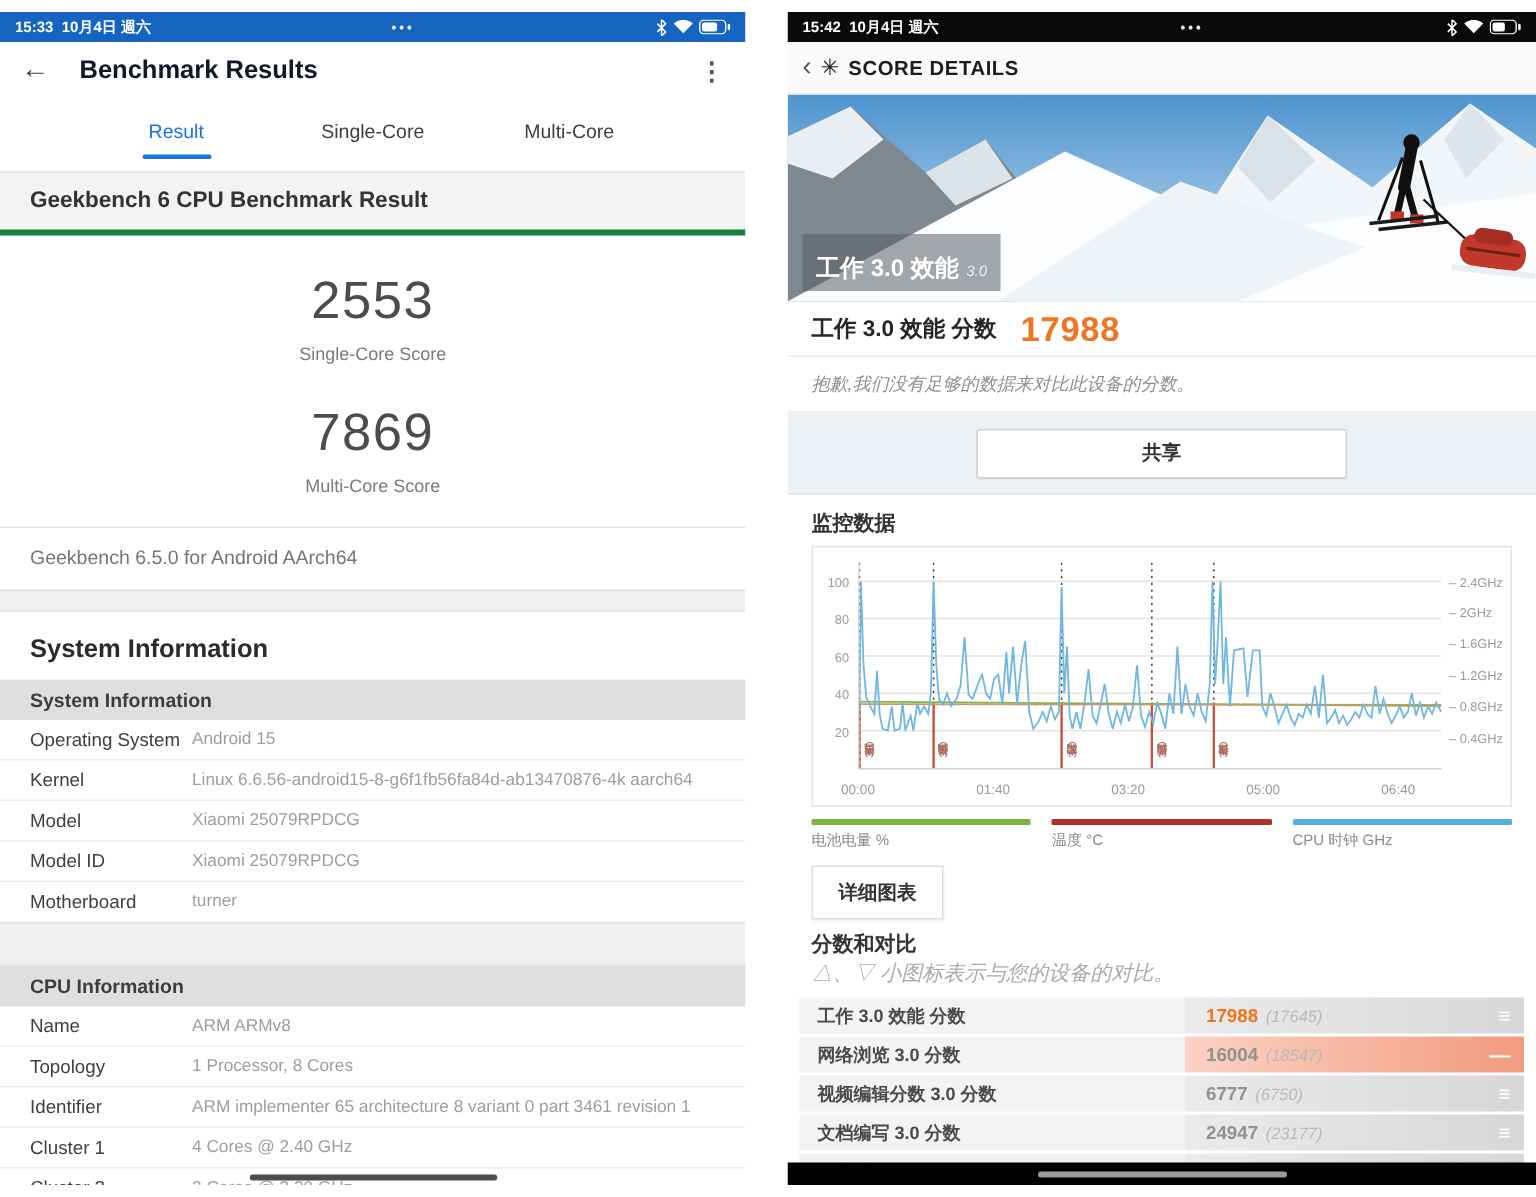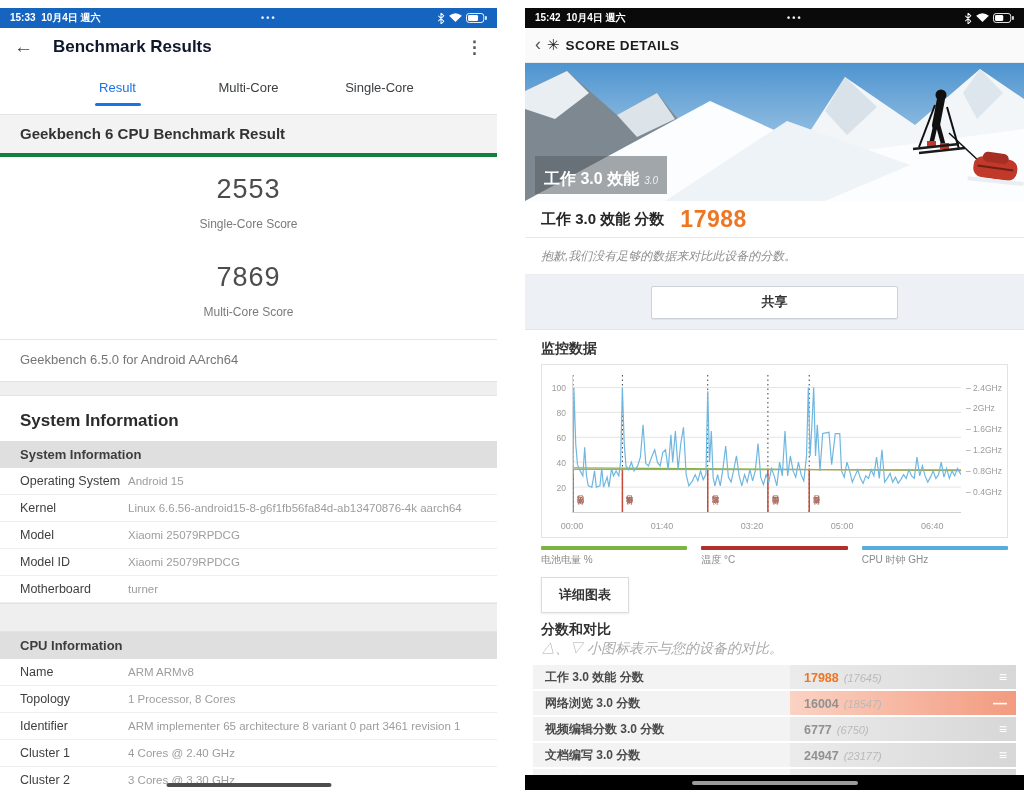--- a/index.html
+++ b/index.html
@@ -21,21 +21,21 @@
   .appbar{height:38px;display:flex;align-items:center;background:#fff;}
   .appbar .back{font-size:19px;color:#444;margin:0 20px 0 14px;}
   .appbar .title{font-size:17px;font-weight:bold;color:#0f172a;}
   .appbar .menu{margin-left:auto;margin-right:14px;color:#555;font-size:17px;font-weight:bold;}
   .tabs{display:flex;padding:0 52px;height:48px;}
   .tab{flex:1;text-align:center;font-size:13px;color:#3c4043;padding-top:14px;}
   .tab.active{color:#1a73e8;font-weight:normal;}
   .tab.active::after{content:"";display:block;width:46px;height:3px;background:#1a73e8;border-radius:2px;margin:8px auto 0;}
   .result-band{height:38px;line-height:38px;background:#f3f3f3;border-top:1px solid #e4e4e4;border-bottom:4px solid #15803d;font-size:15px;font-weight:bold;color:#333;padding-left:20px;}
   .score-area{text-align:center;padding:10px 0 14px;}
-  .score-num{font-size:27px;line-height:44px;color:#4c4c4c;letter-spacing:1px;}
+  .score-num{font-size:35px;line-height:44px;color:#4c4c4c;letter-spacing:1px;margin-top:12px;}
   .score-sub{font-size:12px;color:#7a7a7a;margin:6px 0 24px;}
   .hairline{border:0;border-top:1px solid #e6e6e6;margin:0;}
   .version{font-size:13px;color:#757575;padding:12px 20px 14px;}
   .gapband{background:#efefef;border-top:1px solid #e3e3e3;border-bottom:1px solid #e3e3e3;}
   .gap1{height:13px;}
   .gap2{height:27px;}
   .sec-title{font-size:17px;font-weight:bold;color:#2b2b2b;padding:15px 20px 10px;}
   .subhead{background:#dfdfdf;height:27px;line-height:27px;padding-left:20px;font-size:13px;font-weight:bold;color:#3d3d3d;}
   .inforow{display:flex;align-items:center;height:26px;border-bottom:1px solid #eee;}
   .ilabel{flex:0 0 108px;padding-left:20px;font-size:12.5px;color:#3f3f3f;}
@@ -118,22 +118,22 @@
     </div>
 
     <div class="appbar">
       <span class="back">←</span>
       <span class="title">Benchmark Results</span>
       <span class="menu">⋮</span>
     </div>
 
     <div class="tabs">
       <span class="tab active">Result</span>
+      <span class="tab">Single-Core</span>
       <span class="tab">Multi-Core</span>
-      <span class="tab">Single-Core</span>
     </div>
 
     <div class="result-band">Geekbench 6 CPU Benchmark Result</div>
 
     <div class="score-area">
       <div class="score-num">2553</div>
       <div class="score-sub">Single-Core Score</div>
       <div class="score-num">7869</div>
       <div class="score-sub" style="margin-bottom:6px;">Multi-Core Score</div>
     </div>

